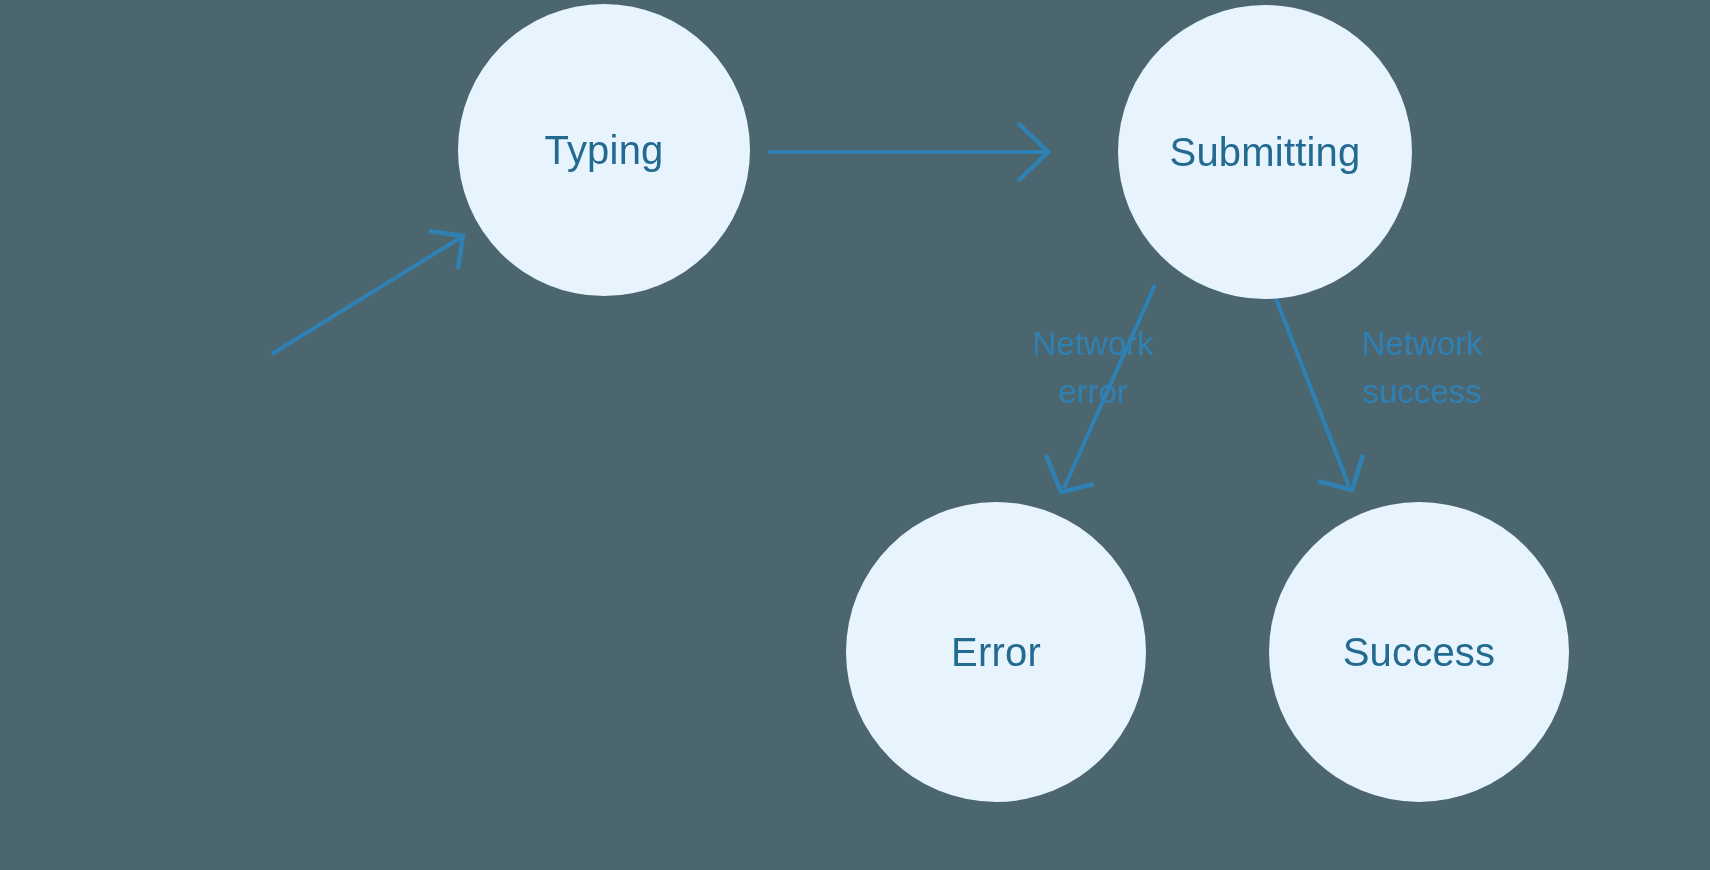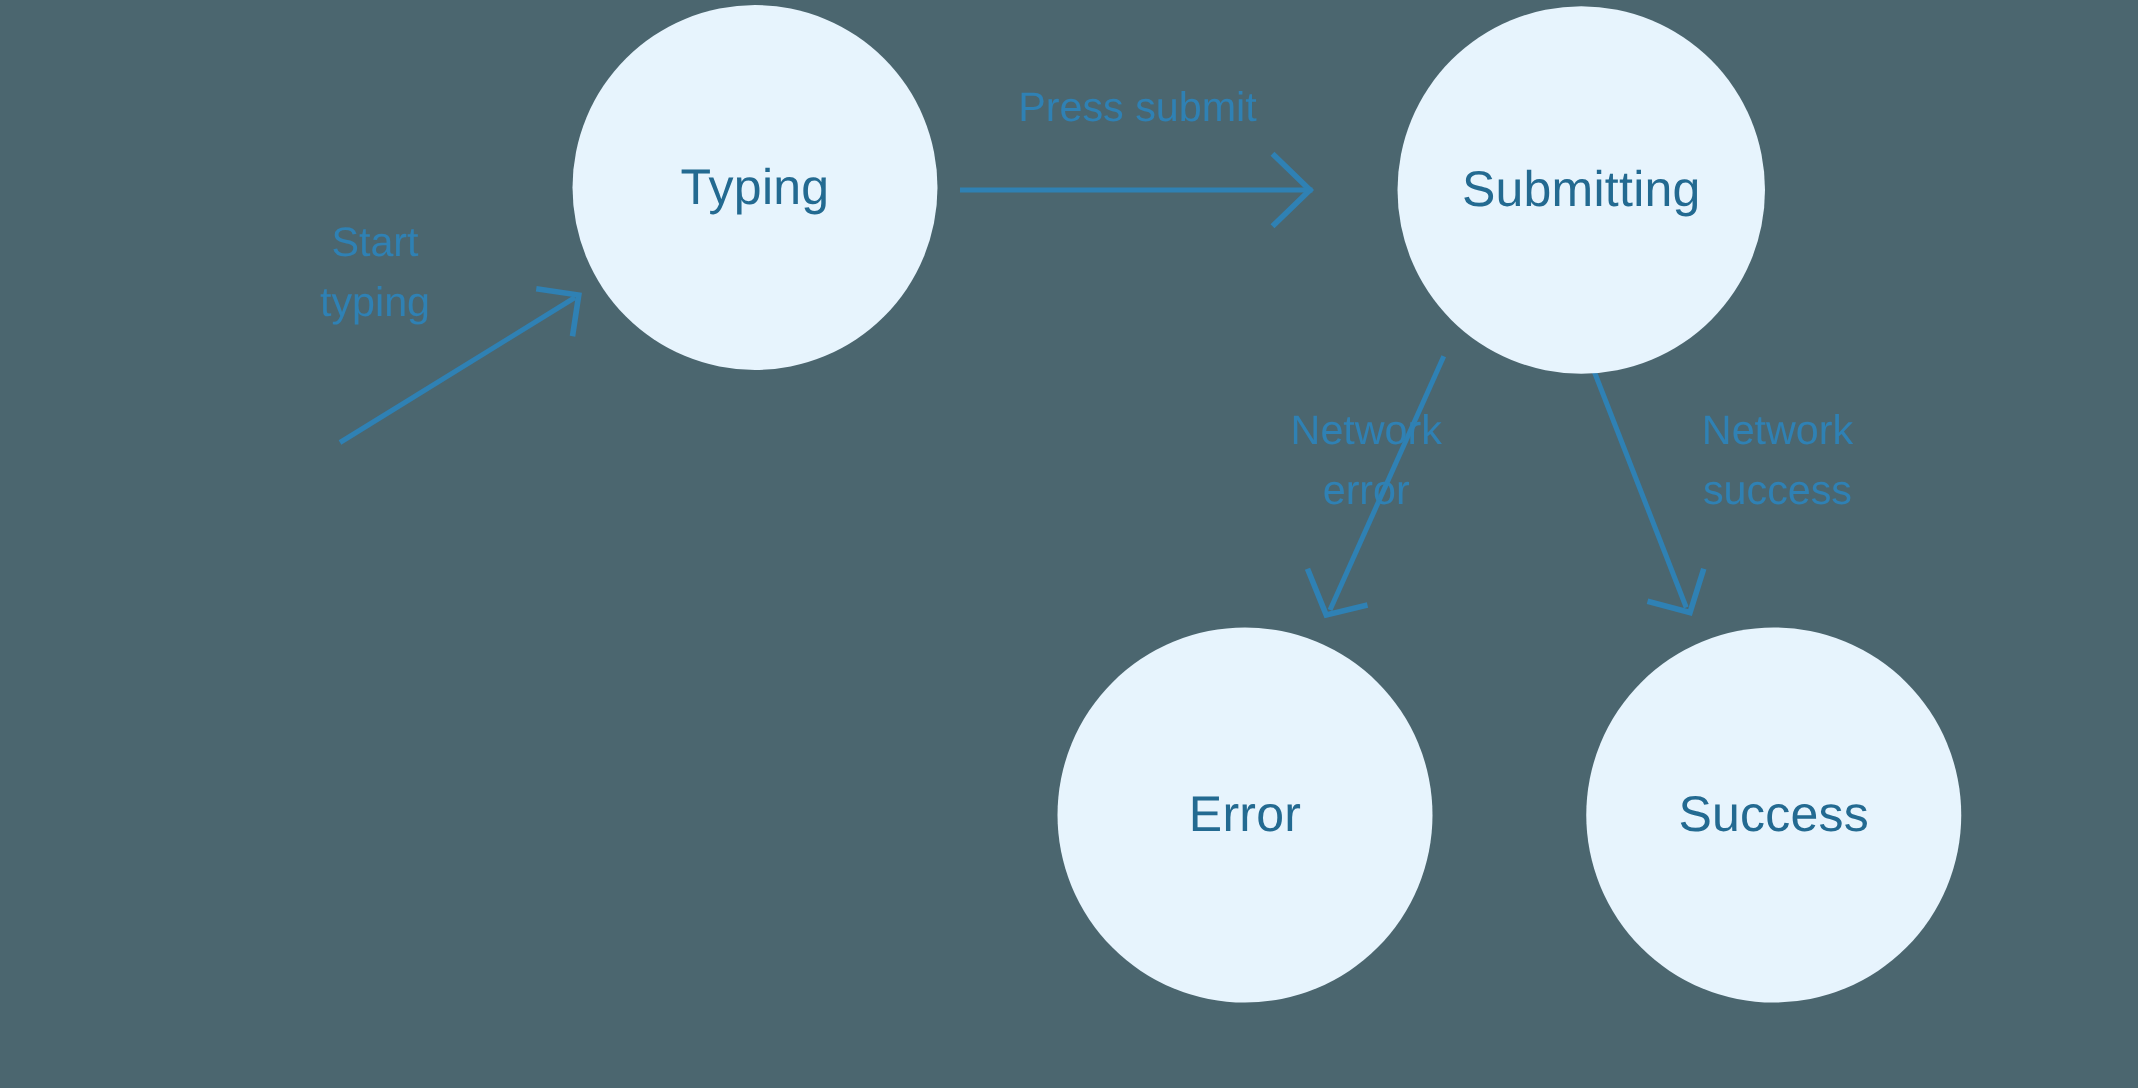--- a/index.html
+++ b/index.html
@@ -101,24 +101,21 @@
   </div>
 
   <div class="node" style="left:846px; top:502px; width:300px; height:300px;">
     <span class="node-label">Error</span>
   </div>
 
   <div class="node" style="left:1269px; top:502px; width:300px; height:300px;">
     <span class="node-label">Success</span>
   </div>
 
-  <div class="edge-label" style="left:200px; top:170px; width:200px;">Start
-typing</div>
 
-  <div class="edge-label" style="left:770px; top:62px; width:280px;">Press submit</div>
 
   <div class="edge-label" style="left:968px; top:320px; width:250px;">Network
 error</div>
 
   <div class="edge-label" style="left:1292px; top:320px; width:260px;">Network
 success</div>
 
 </div>
 
 </body></html>

